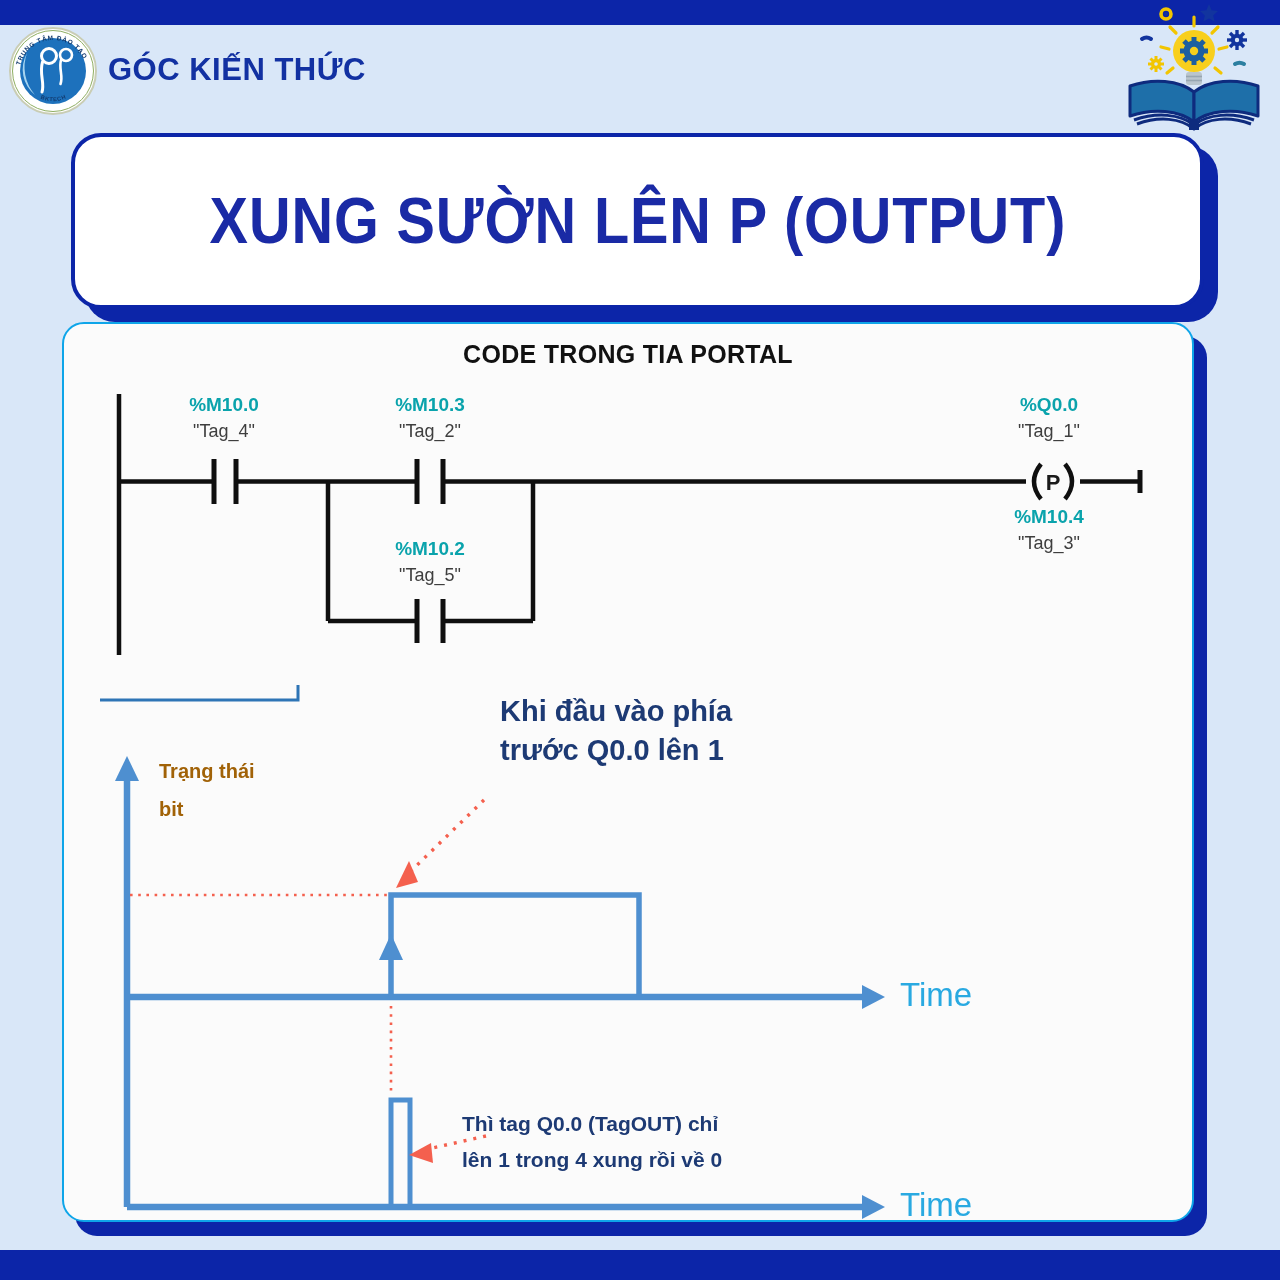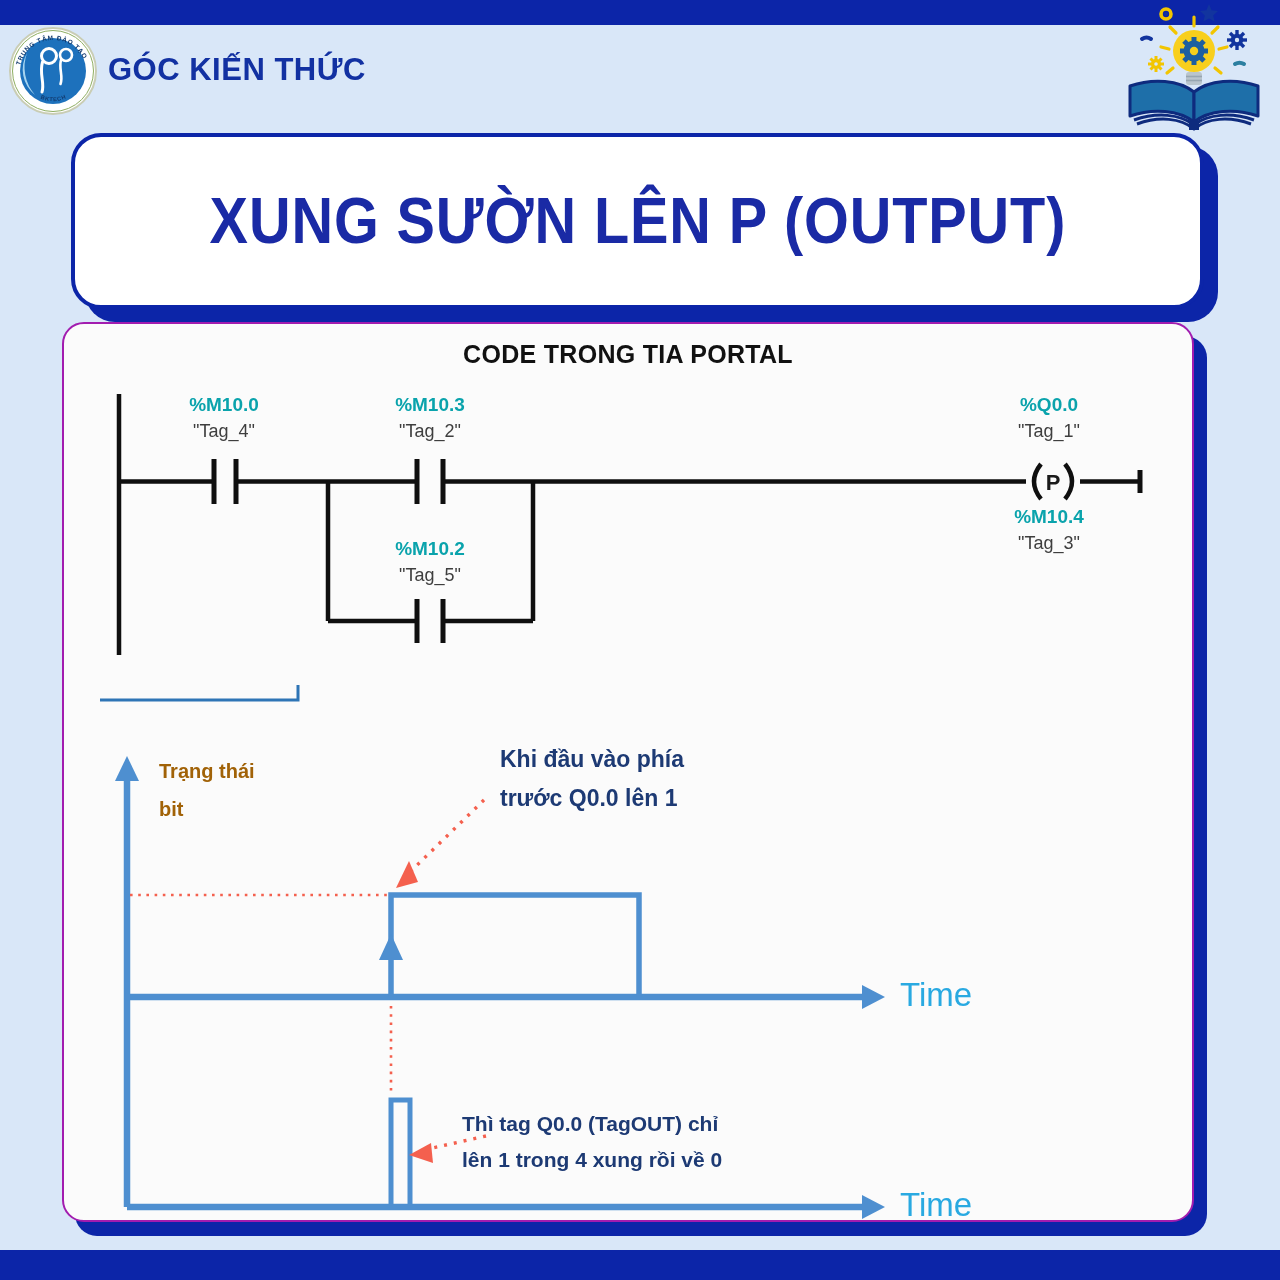--- a/index.html
+++ b/index.html
@@ -14,34 +14,34 @@
   .logo{left:8px;top:26px;width:90px;height:90px;}
   .illus{left:1123px;top:2px;width:146px;height:132px;}
   
   .titlebox{left:71px;top:133px;width:1125px;height:168px;background:#FFFFFF;
             border:4px solid #0C25A8;border-radius:30px;box-shadow:14px 13px 0 0 #0C25A8;
             display:flex;align-items:center;justify-content:center;}
   .title{font-size:64px;font-weight:800;color:#1A2AA5;letter-spacing:1px;
          transform:scaleX(.9);white-space:nowrap;}
   
   .panel{left:62px;top:322px;width:1128px;height:896px;background:#FBFBFB;
-         border:2px solid #a21caf;border-radius:22px;box-shadow:13px 14px 0 0 #0C25A8;}
+         border:2px solid #0ea5e9;border-radius:22px;box-shadow:13px 14px 0 0 #0C25A8;}
   .heading{left:0;top:16px;width:100%;text-align:center;font-size:25px;font-weight:700;
            color:#111;letter-spacing:.3px;}
   .diagram{left:0;top:0;width:1128px;height:896px;}
   
   .llabel{width:164px;text-align:center;white-space:nowrap;}
   .addr{font-size:19px;font-weight:700;color:#0AA3AC;}
   .tag{font-size:18px;font-weight:500;color:#3E3E3E;}
   
   .ylab{left:95px;top:428px;width:172px;text-align:left;font-size:20px;font-weight:800;
         color:#a16207;line-height:38px;}
   .timelab{font-size:33px;font-weight:400;color:#29A9E1;}
   .ann{font-weight:800;color:#1D3A74;white-space:nowrap;}
-  .ann-top{left:436px;top:368px;font-size:23px;line-height:39px;margin-top:48px;}
+  .ann-top{left:436px;top:368px;font-size:29px;line-height:39px;}
   .ann-bot{left:398px;top:782px;font-size:21px;line-height:36px;}
 </style>
 </head>
 <body>
 
 <div class="abs topbar"></div>
 <div class="abs bottombar"></div>
 
 <svg class="abs logo" viewBox="0 0 90 90">
   <circle cx="45" cy="45" r="43" fill="#FFFFFF" stroke="#C9CDB4" stroke-width="2"></circle>

